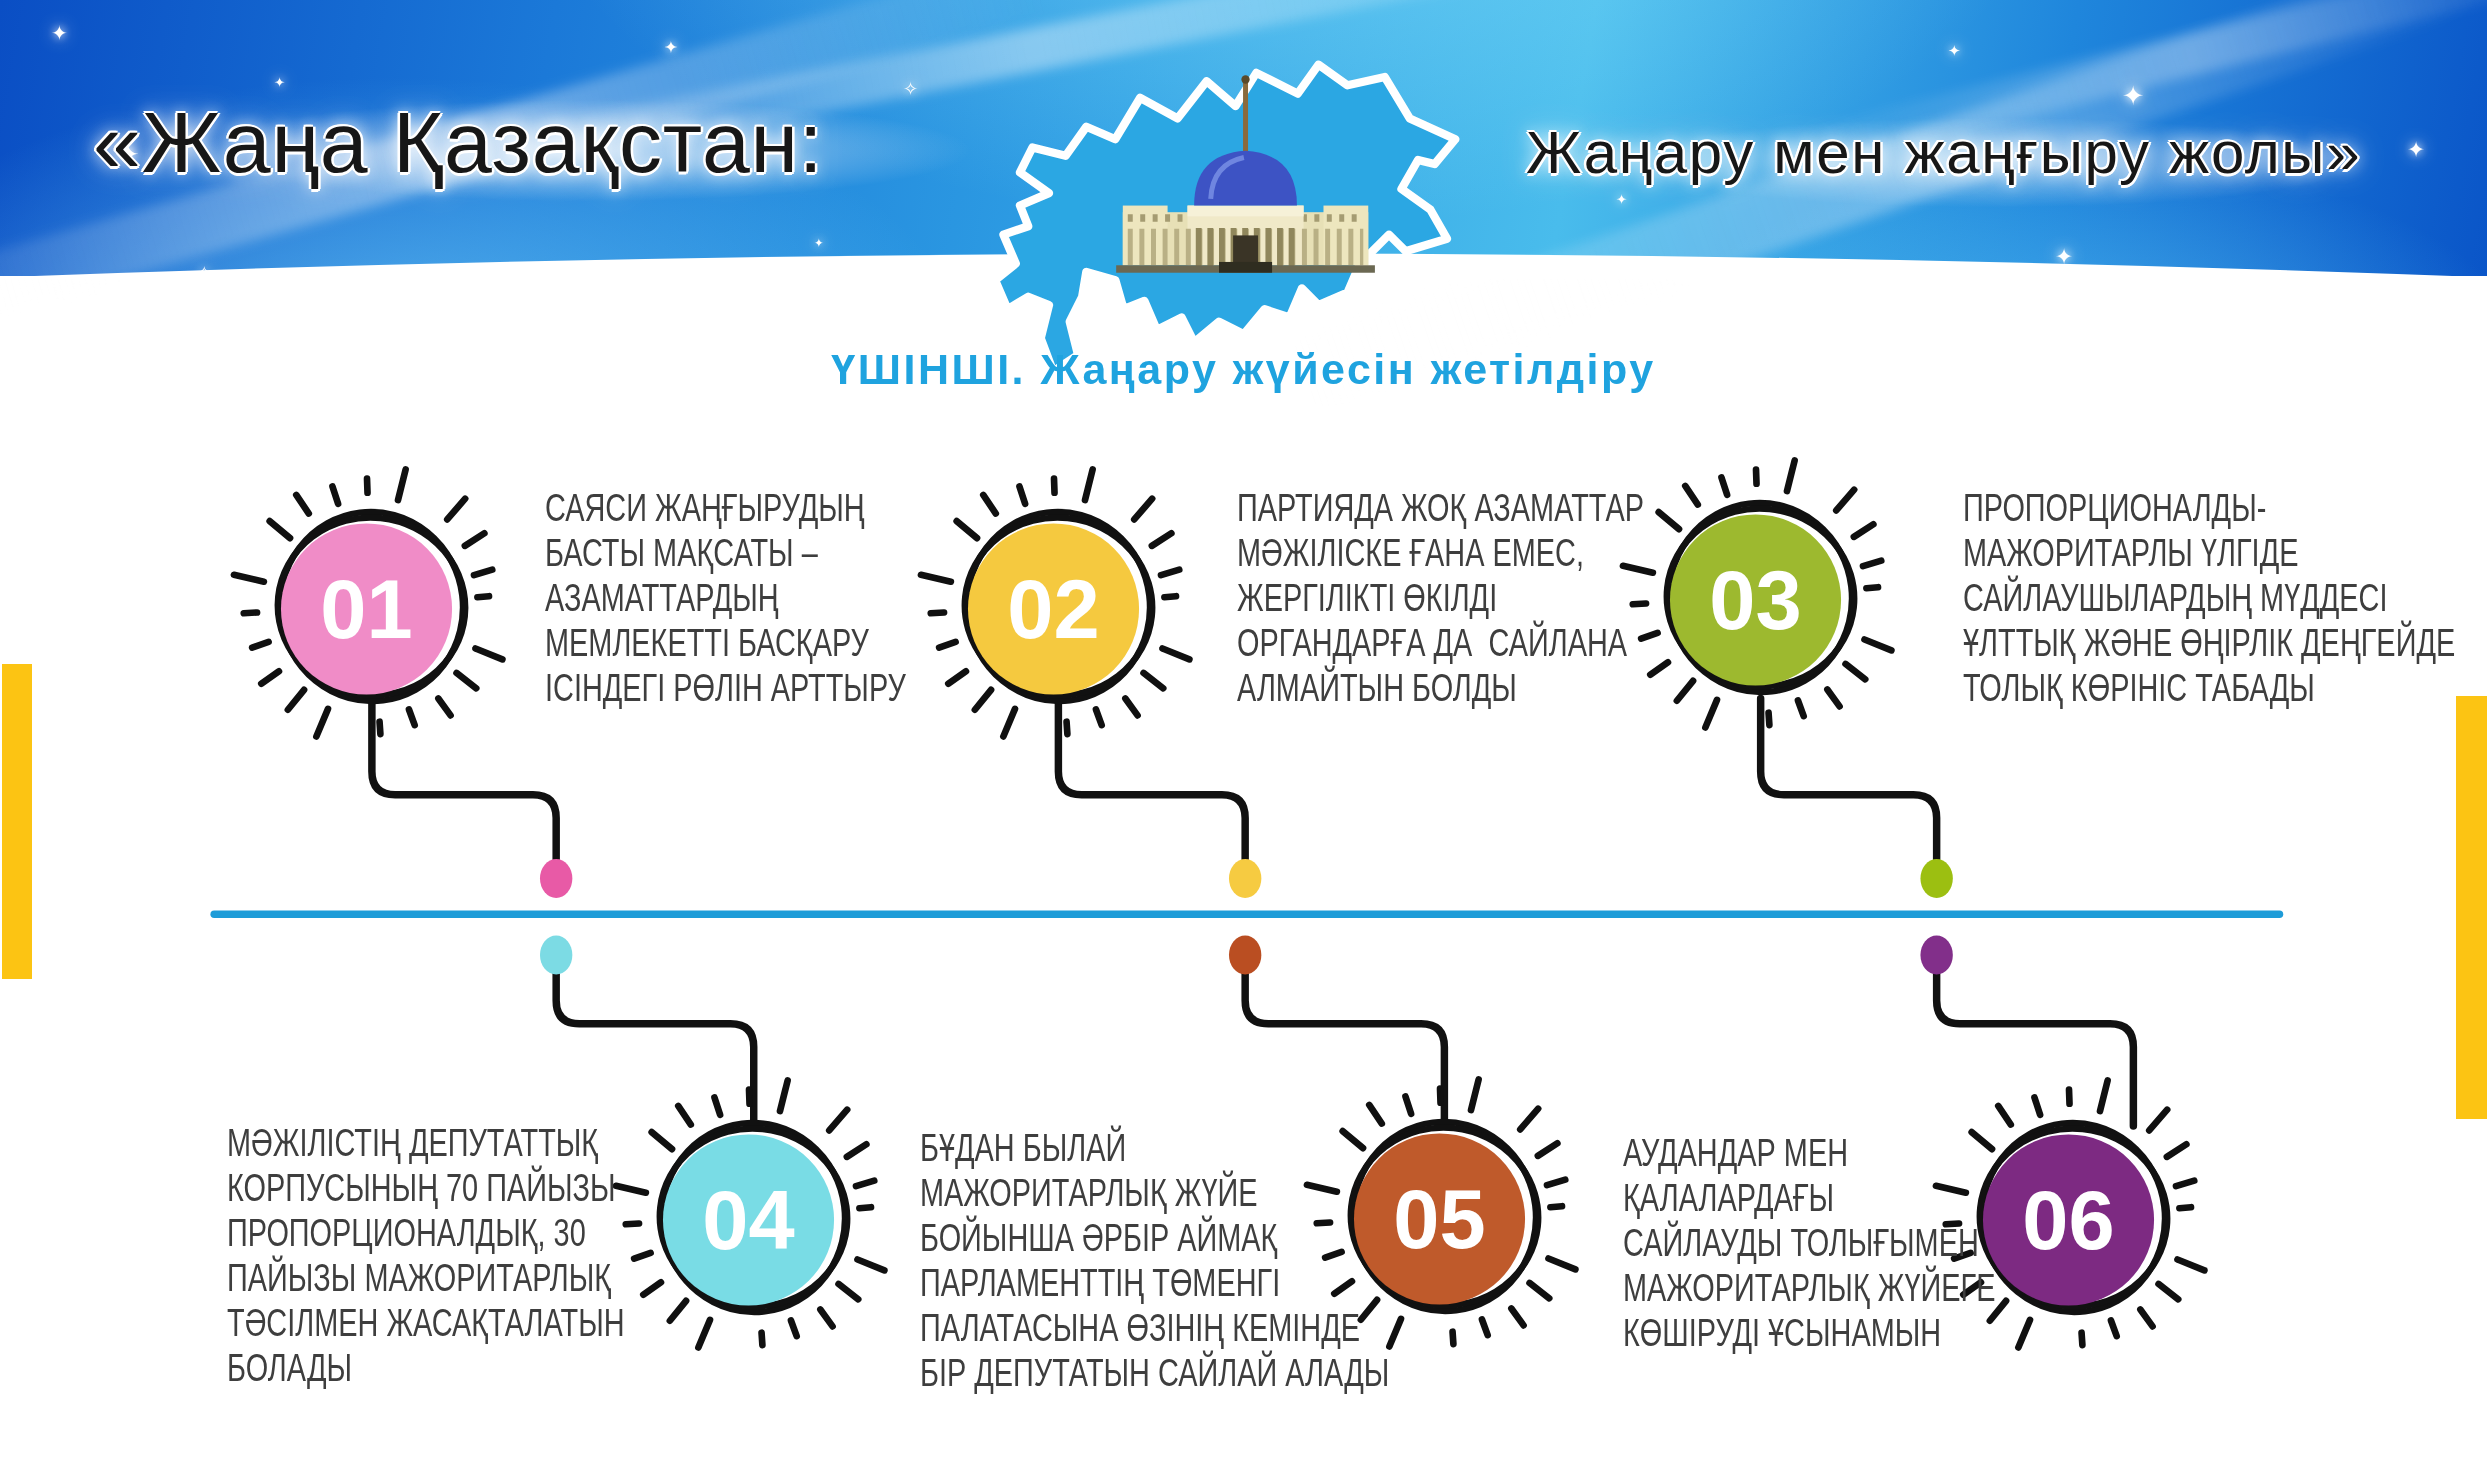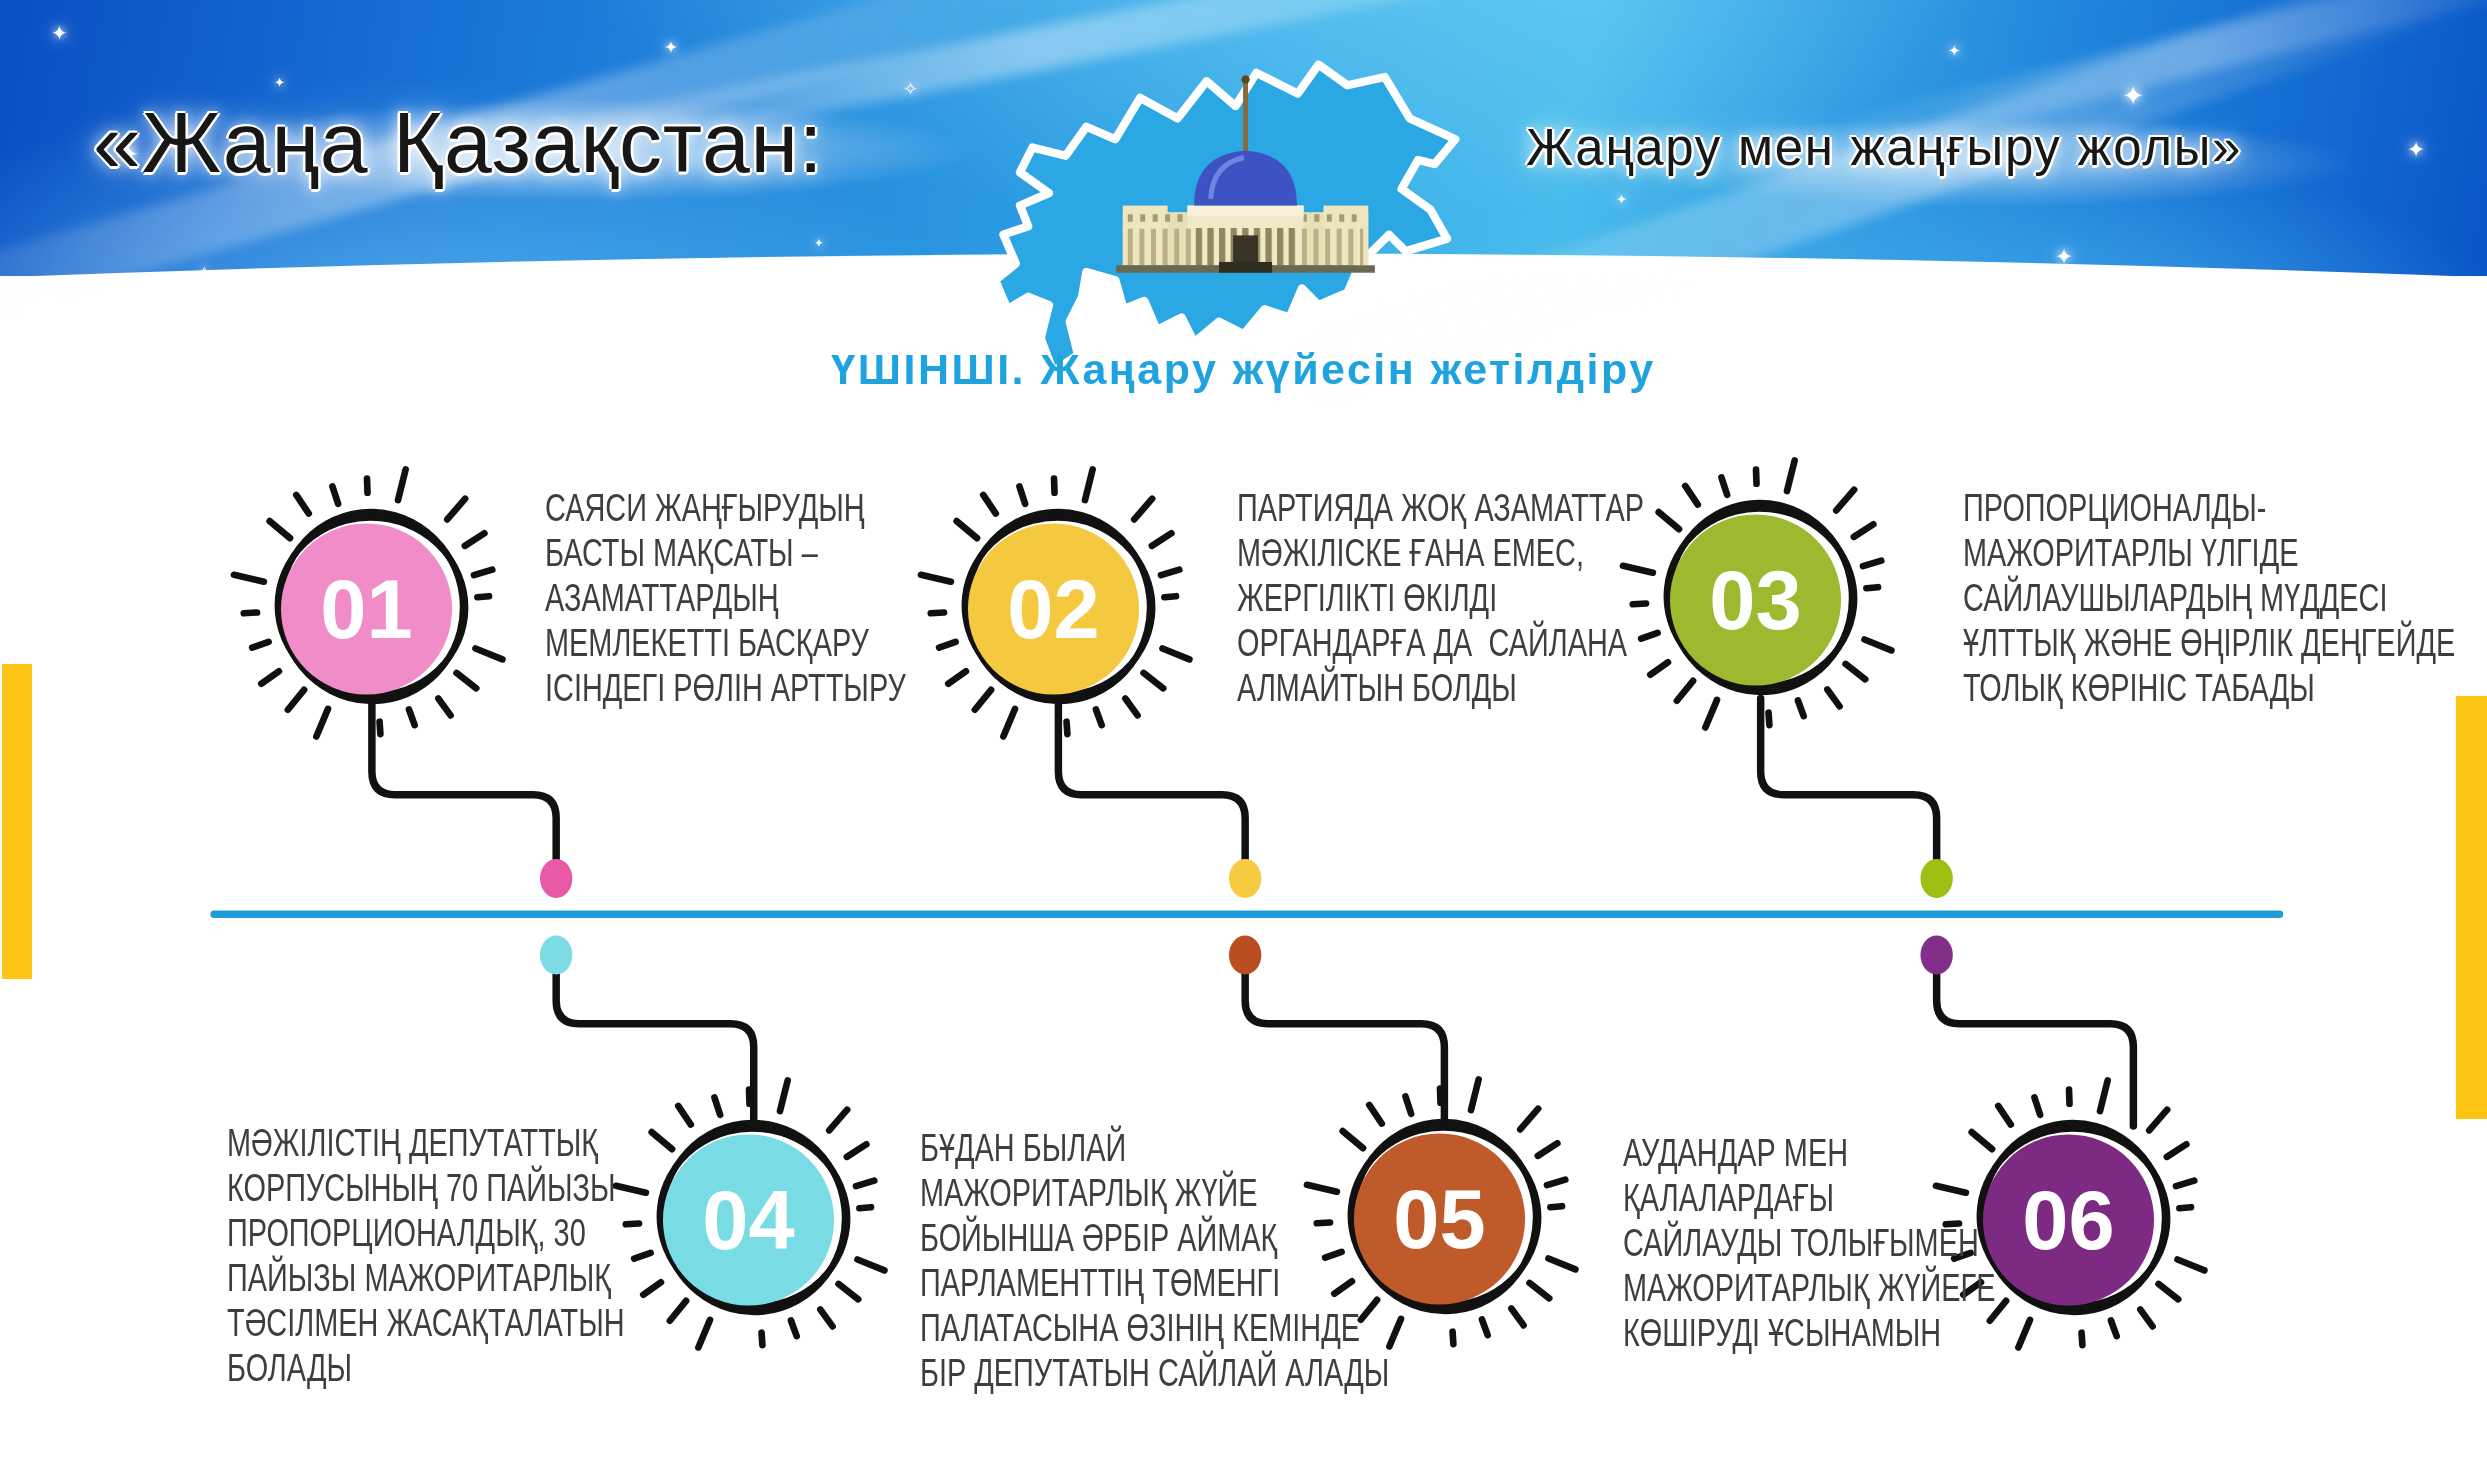--- a/index.html
+++ b/index.html
@@ -25,21 +25,21 @@
   .g2{left:1486px;top:100px;width:1013px;height:125px;opacity:.8;}
   .sparkle{position:absolute;color:#fff;text-shadow:0 0 8.3px #fff,0 0 18px rgba(255,255,255,.9);
     pointer-events:none;line-height:1;}
 
   .top-line{position:absolute;left:0;right:0;top:11.6px;text-align:center;color:#fff;
     font-size:51px;font-weight:500;letter-spacing:0;}
   .title{position:absolute;color:#171717;font-weight:400;white-space:nowrap;
     text-shadow:-2.5px 0 0 #fff,2.5px 0 0 #fff,0 -2.5px 0 #fff,0 2.5px 0 #fff,-1.7px -1.7px 0 #fff,1.7px 1.7px 0 #fff,
                 0 0 15px rgba(255,255,255,.95),0 0 30px rgba(255,255,255,.8);}
   .title-left{left:93px;top:93px;font-size:86px;letter-spacing:0.8px;}
-  .title-right{left:1526px;top:118px;font-size:51px;letter-spacing:1.7px;}
+  .title-right{left:1526px;top:118px;font-size:60px;letter-spacing:1.7px;}
 
   .wave{position:absolute;left:0;top:246px;width:2487px;height:33px;}
 
   
   .map-svg{position:absolute;left:970px;top:48px;width:498px;height:340px;}
 
   
   .section-title{position:absolute;left:0;right:0;top:345px;text-align:center;
     font-size:43px;font-weight:700;letter-spacing:2.5px;}
 

